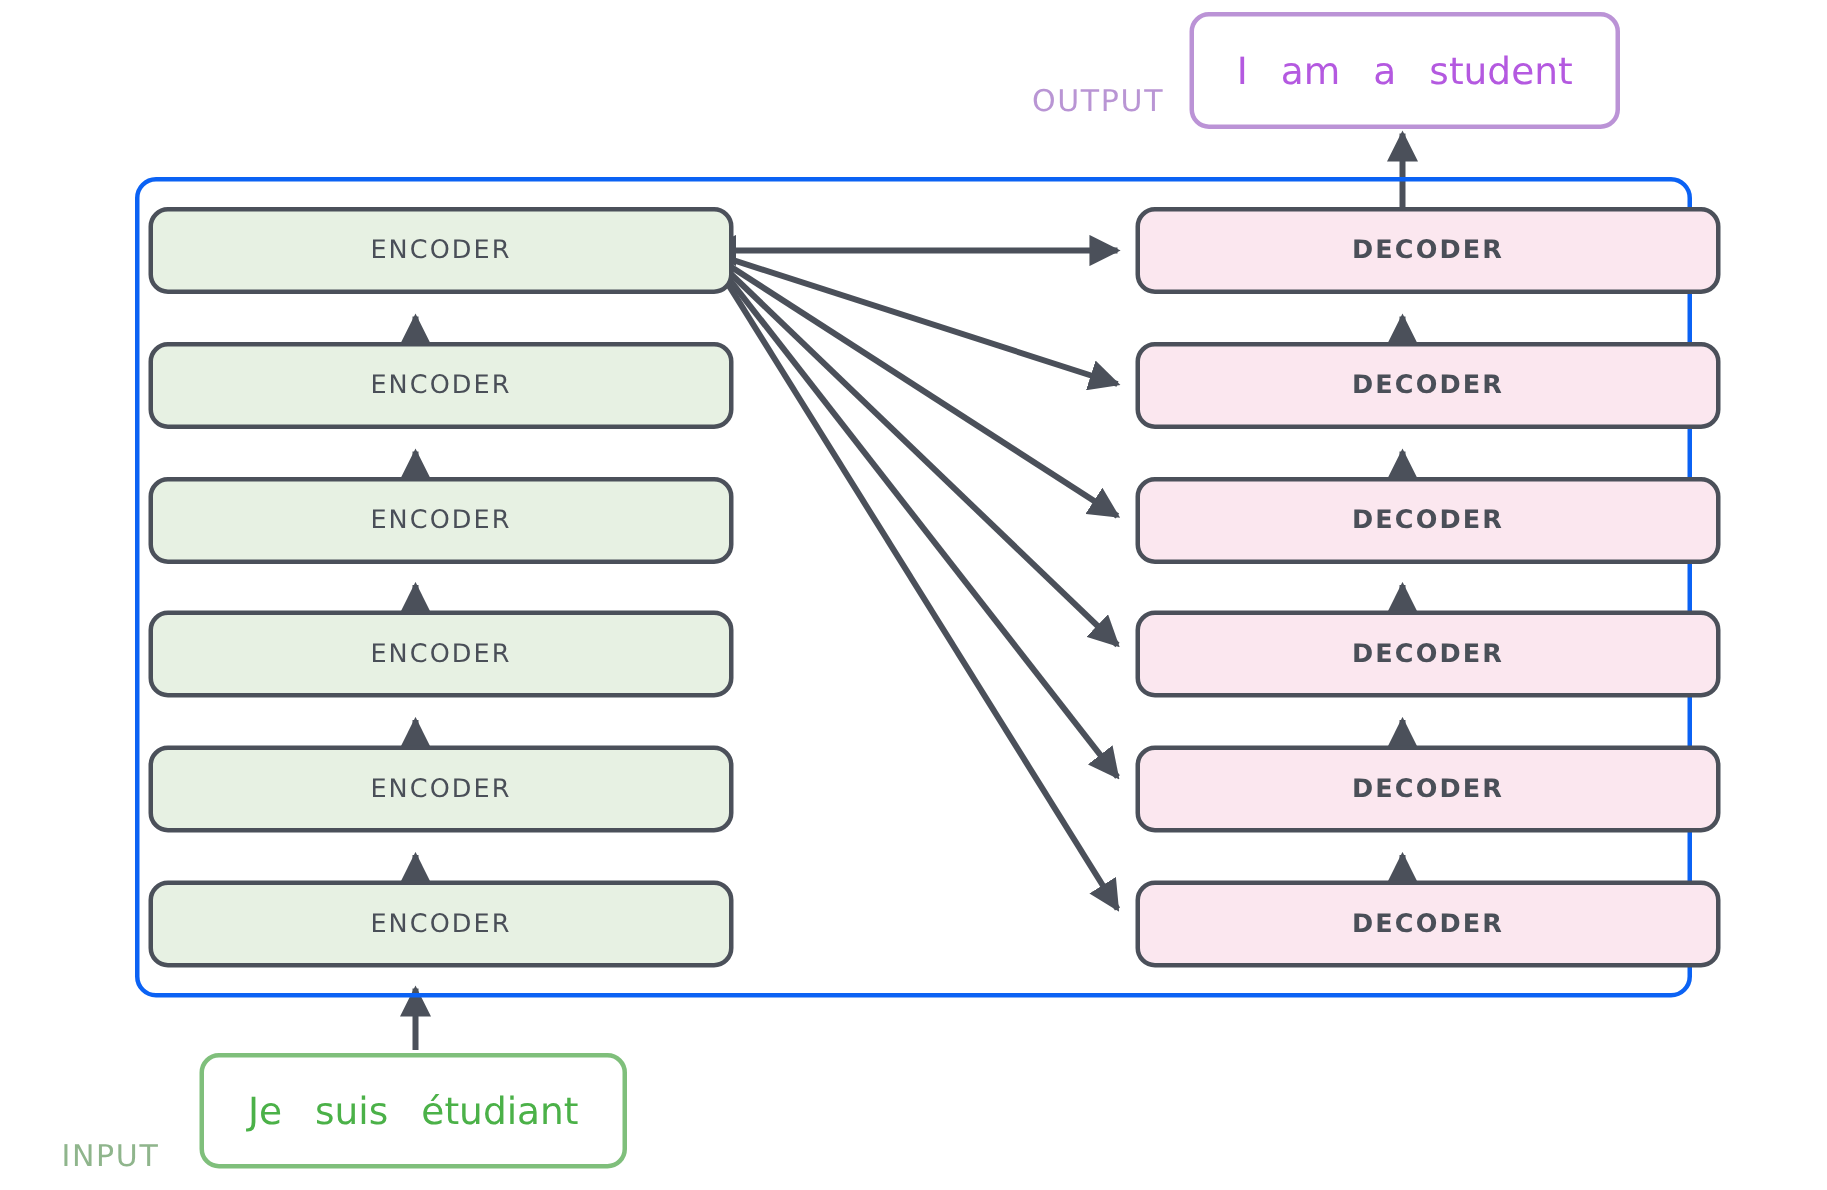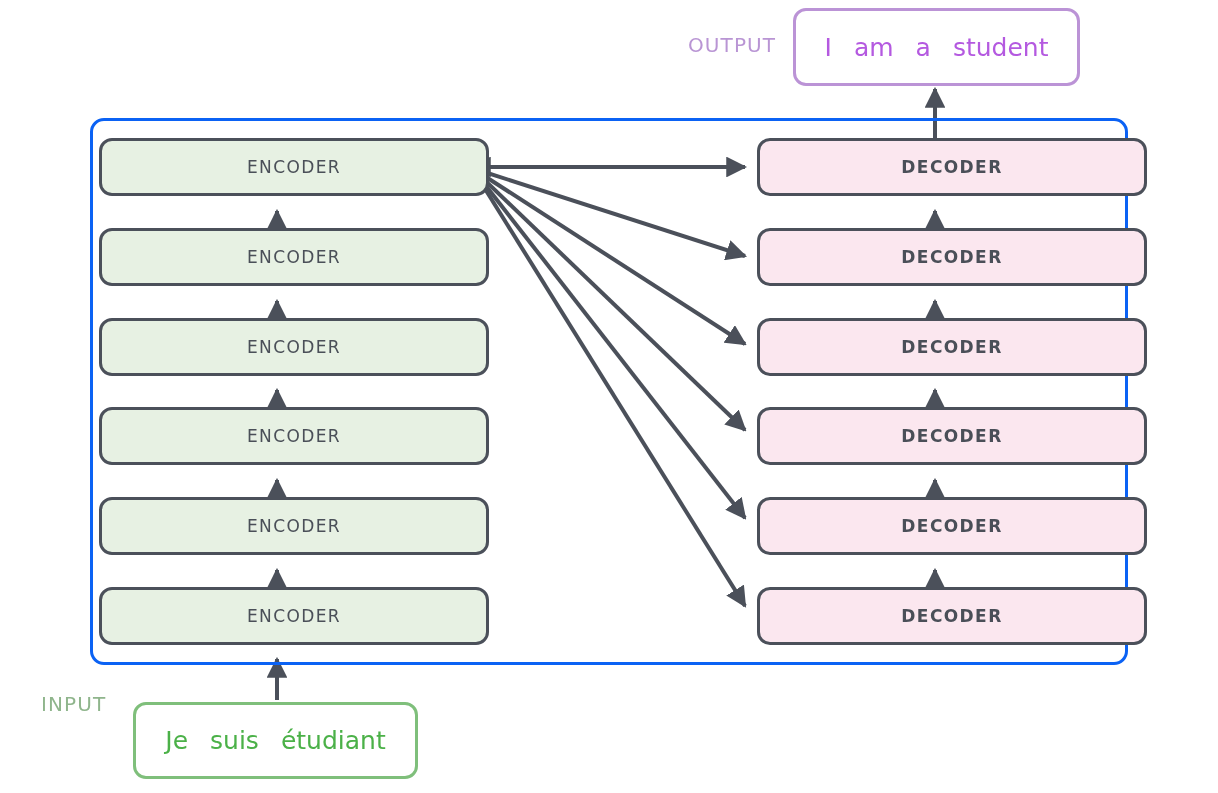--- a/index.html
+++ b/index.html
@@ -89,29 +89,30 @@
     height: 77px;
     border: 3px solid #7fbf7b;
   }
   #input-box .tok { color: #4bb148; }
 
   
   .io-label {
     position: absolute;
     font-size: 20px;
     letter-spacing: 1.1px;
+    margin-top: 22px;
   }
   #output-label {
     left: 688px;
     top: 33px;
     color: #b995d4;
   }
   #input-label {
     left: 41px;
-    top: 692px;
+    top: 736px;
     color: #8fb58c;
   }
 
   svg.arrows {
     position: absolute;
     left: 0; top: 0;
     width: 1218px;
     height: 793px;
     pointer-events: none;
   }

